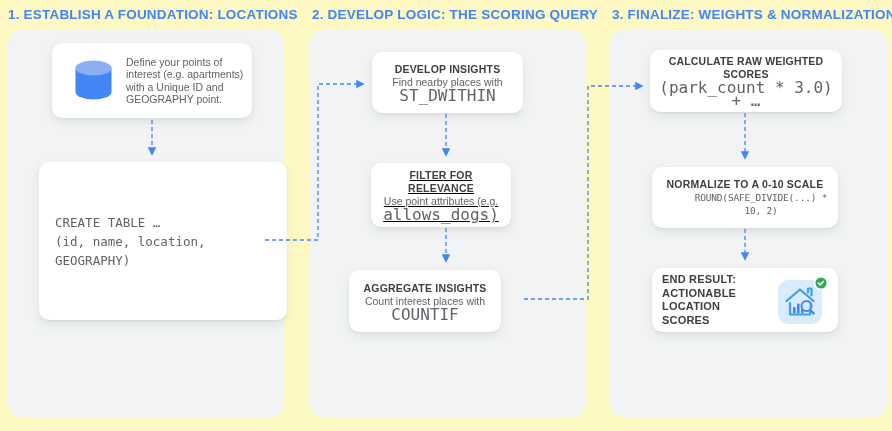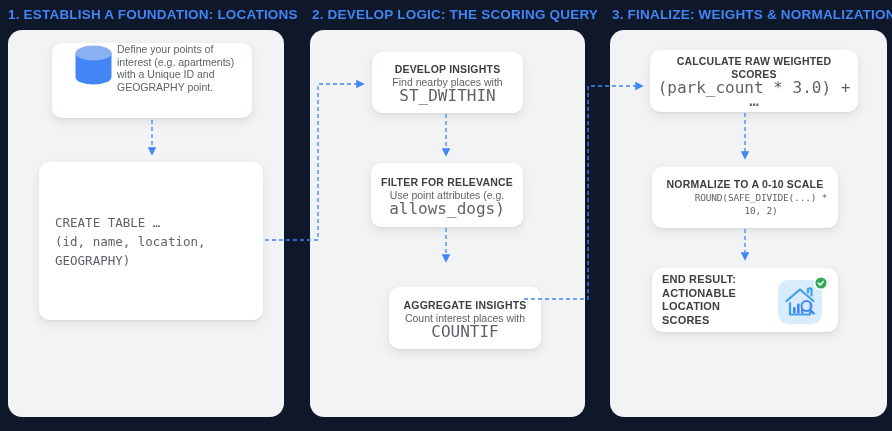--- a/index.html
+++ b/index.html
@@ -1,41 +1,41 @@
 <!DOCTYPE html>
 <html><head>
 <meta charset="utf-8">
 <style>
   html,body{margin:0;padding:0;background:#ffffff;}
   .stage{
-    position:relative;width:892px;height:431px;background:#0f172a;overflow:hidden;
+    position:relative;width:892px;height:431px;background:#fef9c3;overflow:hidden;
     font-family:"Liberation Sans",sans-serif;
   }
   .sec-title{
     position:absolute;top:7px;font-size:13.5px;font-weight:bold;color:#4285f4;
     letter-spacing:.2px;white-space:nowrap;
   }
   .t1{left:8px;} .t2{left:312px;} .t3{left:612px;}
   .panel{
     position:absolute;top:30px;height:387px;background:#f1f3f4;border-radius:14px;
   }
   .p1{left:8px;width:276px;} .p2{left:310px;width:275px;} .p3{left:610px;width:277px;}
   .card{
     position:absolute;background:#ffffff;border-radius:10px;box-sizing:border-box;
     box-shadow:0 4px 10px rgba(60,64,67,.10),0 1px 2px rgba(60,64,67,.06);
   }
-  .cardA{left:52px;top:43px;width:200px;height:75px;display:flex;padding:0 8px 0 18px;}
+  .cardA{left:52px;top:43px;width:200px;height:75px;display:flex;align-items:center;gap:9px;padding:0 8px 0 18px;}
   .cardA .abody{font-size:10.5px;line-height:12.5px;color:#5f6368;}
-  .cardB{left:39px;top:162px;width:224px;height:158px;display:flex;align-items:center;padding:0 16px;}
+  .cardB{left:39px;top:162px;width:248px;height:158px;display:flex;align-items:center;padding:0 16px;}
   .code-big{font-family:"DejaVu Sans Mono",monospace;font-size:12.5px;line-height:19px;color:#5f6368;white-space:pre-line;}
   .vcard{display:flex;flex-direction:column;justify-content:center;text-align:center;padding:4px 6px;}
   .c2a{left:372px;top:52px;width:151px;height:61px;}
-  .c2b{left:371px;top:163px;width:152px;height:64px;}
-  .c2c{left:389px;top:270px;width:152px;height:62px;margin-top:17px;}
-  .c3a{left:650px;top:50px;width:208px;height:62px;}
+  .c2b{left:371px;top:163px;width:140px;height:64px;text-decoration:underline;}
+  .c2c{left:349px;top:270px;width:152px;height:62px;}
+  .c3a{left:650px;top:50px;width:192px;height:62px;}
   .c3b{left:652px;top:167px;width:186px;height:61px;}
   .ctitle{font-size:10.5px;font-weight:bold;color:#3c4043;letter-spacing:.2px;line-height:13px;}
   .cbody{font-size:10.5px;color:#5f6368;line-height:13px;}
   .code{font-family:"DejaVu Sans Mono",monospace;font-size:16px;color:#5f6368;line-height:13px;}
   .c3b .code{font-size:9.5px;letter-spacing:-.2px;margin-left:32px;}
   .c3c{left:652px;top:268px;width:186px;height:64px;display:flex;align-items:center;justify-content:space-between;padding:0 10px 0 10px;}
   .c3c .ctitle{white-space:pre-line;font-size:11px;line-height:13.5px;text-align:left;}
   .overlay{position:absolute;left:0;top:0;pointer-events:none;}
 </style>
 </head>

